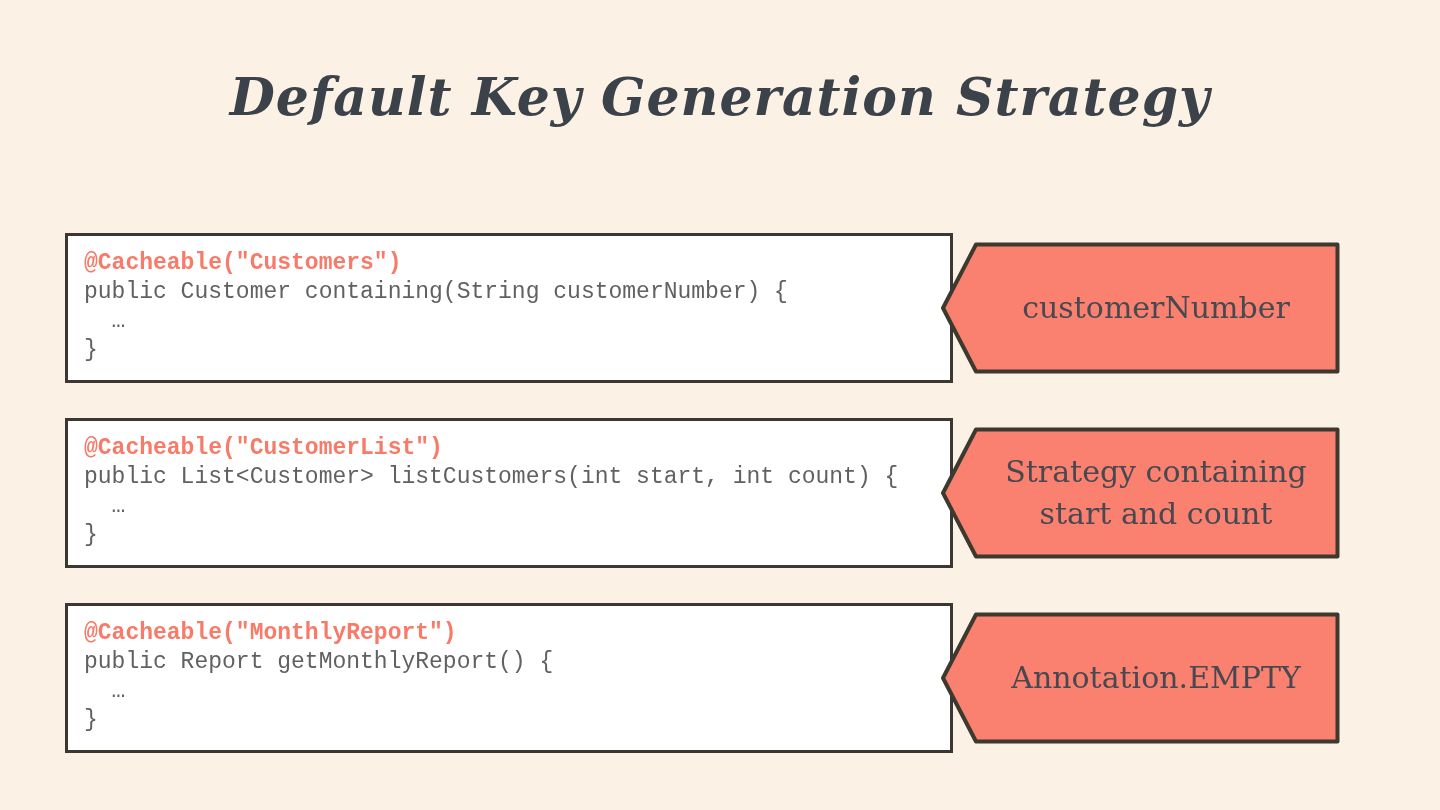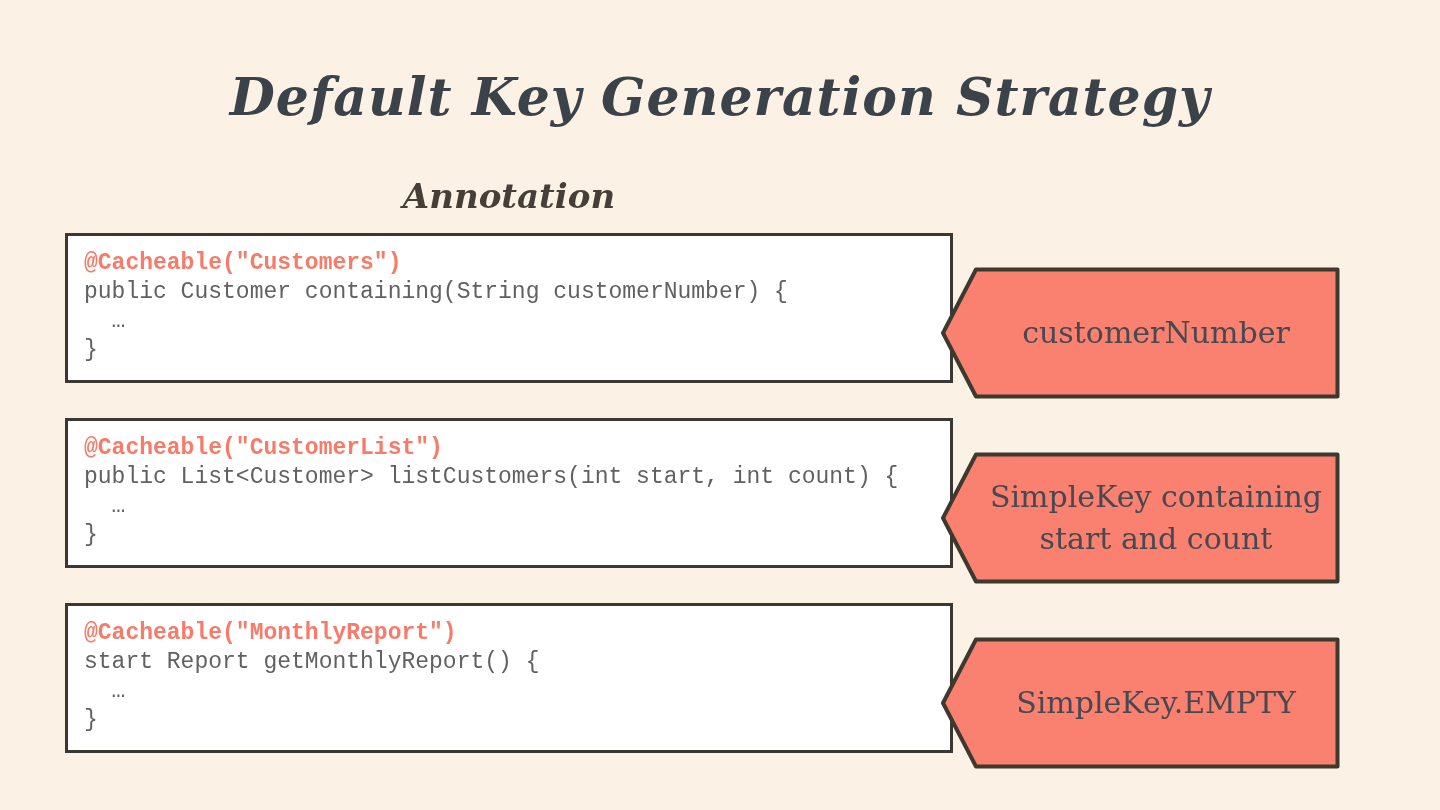--- a/index.html
+++ b/index.html
@@ -54,37 +54,35 @@
   }
   .code-line.annotation-line{
     color:var(--accent-text);
     font-weight:bold;
   }
 
   .key-arrow{
     position:absolute;left:940px;top:9px;
     width:400px;height:132px;
     z-index:2;
-    margin-top:25px;
   }
   .key-arrow svg{position:absolute;left:0;top:0;display:block;}
   .arrow-label{
     position:absolute;left:38px;top:0;right:6px;bottom:0;
     display:flex;align-items:center;justify-content:center;
     text-align:center;
     font-size:30px;line-height:42px;
     color:var(--key-text);
   }
 </style>
 </head>
 <body>
 
 <div class="slide">
   <h1 class="title">Default Key Generation Strategy</h1>
-  <div class="col-header annotation">Annotation</div>
   <div id="rows">
       <div class="row" style="top: 233px;">
         <div class="code-box">
           <span class="code-line annotation-line">@Cacheable("Customers")</span>
           <span class="code-line">public Customer containing(String customerNumber) {</span>
           <span class="code-line">  …</span>
           <span class="code-line">}</span>
         </div>
         <div class="key-arrow">
           <svg width="400" height="132" viewBox="0 0 400 132">
@@ -97,31 +95,31 @@
         <div class="code-box">
           <span class="code-line annotation-line">@Cacheable("CustomerList")</span>
           <span class="code-line">public List&lt;Customer&gt; listCustomers(int start, int count) {</span>
           <span class="code-line">  …</span>
           <span class="code-line">}</span>
         </div>
         <div class="key-arrow">
           <svg width="400" height="132" viewBox="0 0 400 132">
             <polygon points="36,2.5 397.5,2.5 397.5,129.5 36,129.5 3,66" fill="var(--accent)" stroke="var(--arrow-border)" stroke-width="4" stroke-linejoin="round"></polygon>
           </svg>
-          <div class="arrow-label">SimpleKey containing start and count</div>
+          <div class="arrow-label">Strategy containing start and count</div>
         </div>
       </div>
       <div class="row" style="top: 603px;">
         <div class="code-box">
           <span class="code-line annotation-line">@Cacheable("MonthlyReport")</span>
-          <span class="code-line">start Report getMonthlyReport() {</span>
+          <span class="code-line">public Report getMonthlyReport() {</span>
           <span class="code-line">  …</span>
           <span class="code-line">}</span>
         </div>
         <div class="key-arrow">
           <svg width="400" height="132" viewBox="0 0 400 132">
             <polygon points="36,2.5 397.5,2.5 397.5,129.5 36,129.5 3,66" fill="var(--accent)" stroke="var(--arrow-border)" stroke-width="4" stroke-linejoin="round"></polygon>
           </svg>
-          <div class="arrow-label">SimpleKey.EMPTY</div>
+          <div class="arrow-label">Annotation.EMPTY</div>
         </div>
       </div>
     </div>
 </div>
 
 </body></html>

